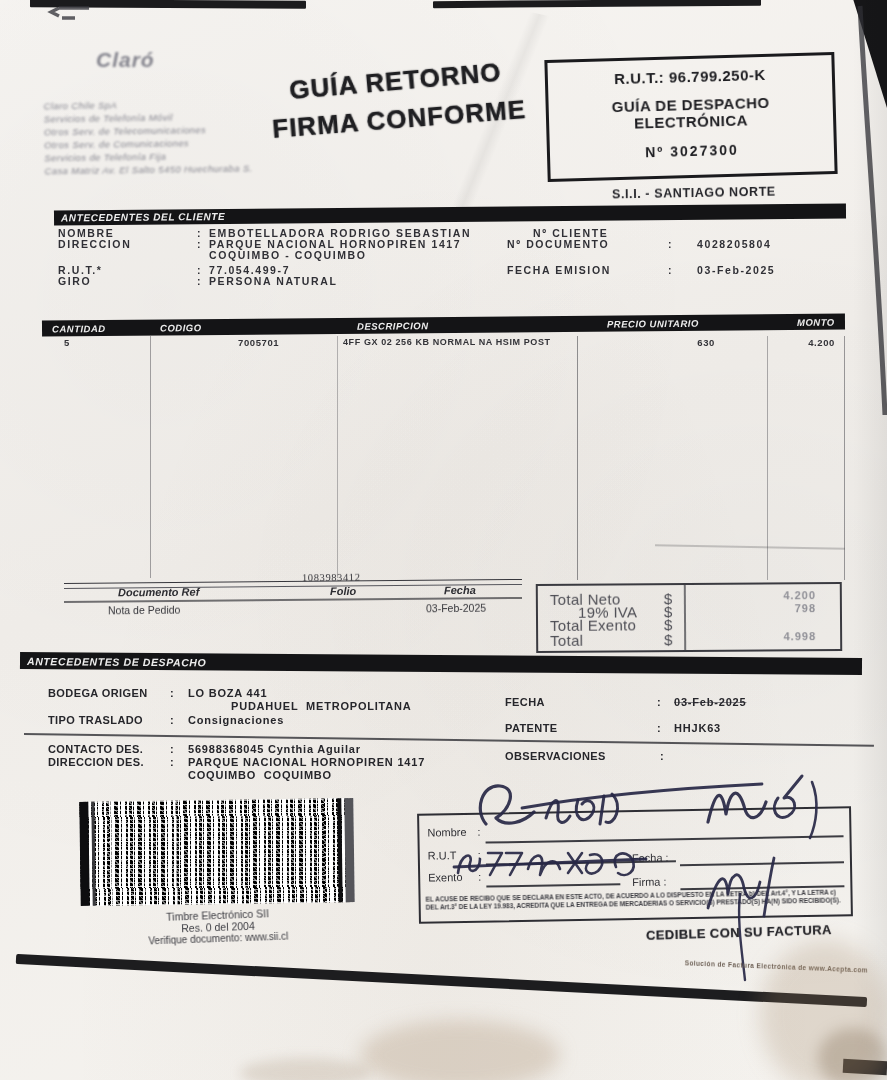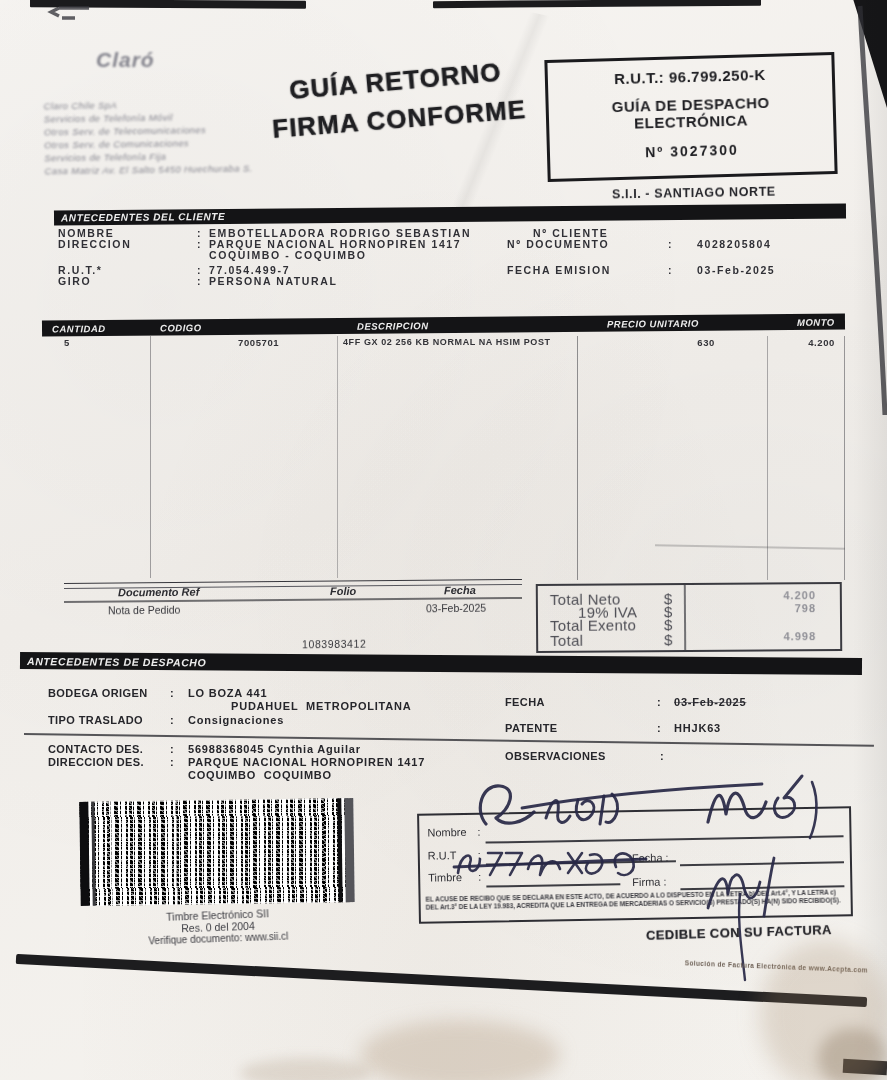--- a/index.html
+++ b/index.html
@@ -126,21 +126,21 @@
   <div class="vline" style="left:767px;top:336px;height:244px;opacity:.4;"></div>
   <div class="vline" style="left:844px;top:336px;height:244px;opacity:.5;"></div>
   <div class="hline" style="left:655px;top:546px;width:190px;height:1.5px;opacity:.25;transform:rotate(1deg);"></div>
 
   <div class="abs" style="left:64px;top:581px;width:458px;height:4px;border-top:1.5px solid #36363c;border-bottom:1px solid #55555c;transform:rotate(-.5deg);"></div>
   <span class="abs refh" style="left:118px;top:586px;transform:rotate(-.5deg);">Documento Ref</span>
   <span class="abs refh" style="left:330px;top:585px;transform:rotate(-.5deg);">Folio</span>
   <span class="abs refh" style="left:444px;top:584px;transform:rotate(-.5deg);">Fecha</span>
   <div class="hline" style="left:64px;top:599px;width:458px;height:1.5px;transform:rotate(-.5deg);opacity:.7;"></div>
   <span class="abs refv" style="left:108px;top:604px;transform:rotate(-.6deg);">Nota de Pedido</span>
-  <span class="abs refv" style="left:302px;top:638px;transform:rotate(-.6deg);letter-spacing:.6px;">1083983412</span>
+  <span class="abs refv" style="left:302px;top:572px;transform:rotate(-.6deg);letter-spacing:.6px;font-family:Liberation Serif, serif;">1083983412</span>
   <span class="abs refv" style="left:426px;top:602px;transform:rotate(-.6deg);">03-Feb-2025</span>
 
   <div class="abs" style="left:536px;top:583px;width:306px;height:69px;border:2px solid #3a3a40;transform:rotate(-.4deg);box-sizing:border-box;">
     <div class="vline" style="left:146px;top:0;height:100%;width:1.5px;opacity:.7;"></div>
     <span class="abs totlab" style="left:12px;top:5px;">Total Neto</span>
     <span class="abs totlab" style="left:126px;top:5px;">$</span>
     <span class="abs totval" style="left:150px;top:5px;width:128px;">4.200</span>
     <span class="abs totlab" style="left:12px;top:18px;margin-left:28px;">19% IVA</span>
     <span class="abs totlab" style="left:126px;top:18px;">$</span>
     <span class="abs totval" style="left:150px;top:18px;width:128px;">798</span>
@@ -193,21 +193,21 @@
 
   <div class="abs" style="left:418px;top:810px;width:434px;height:110px;border:2px solid #2e2e34;transform:rotate(-1deg);box-sizing:border-box;">
     <span class="abs sig" style="left:8px;top:11px;">Nombre</span>
     <span class="abs sig" style="left:58px;top:11px;">:</span>
     <div class="sigline" style="left:66px;top:27px;width:358px;"></div>
     <span class="abs sig" style="left:8px;top:34px;">R.U.T</span>
     <span class="abs sig" style="left:58px;top:34px;">:</span>
     <div class="sigline" style="left:66px;top:49px;width:190px;"></div>
     <span class="abs sig" style="left:212px;top:40px;">Fecha :</span>
     <div class="sigline" style="left:260px;top:53px;width:164px;"></div>
-    <span class="abs sig" style="left:8px;top:56px;">Timbre</span>
+    <span class="abs sig" style="left:8px;top:56px;">Exento</span>
     <span class="abs sig" style="left:58px;top:56px;">:</span>
     <div class="sigline" style="left:66px;top:71px;width:134px;"></div>
     <span class="abs sig" style="left:212px;top:64px;">Firma :</span>
     <div class="sigline" style="left:260px;top:77px;width:164px;"></div>
     <div class="abs" style="left:5px;top:80px;width:422px;font-size:6.4px;line-height:7.6px;color:#3a3a40;filter:blur(.3px);font-weight:600;">EL ACUSE DE RECIBO QUE SE DECLARA EN ESTE ACTO, DE ACUERDO A LO DISPUESTO EN LA LETRA b) DEL Art.4°, Y LA LETRA c) DEL Art.3° DE LA LEY 19.983, ACREDITA QUE LA ENTREGA DE MERCADERIAS O SERVICIO(S) PRESTADO(S) HA(N) SIDO RECIBIDO(S).</div>
   </div>
 
   <svg class="abs hand" style="left:472px;top:772px;" width="370" height="70" viewBox="0 0 370 70">
     <path d="M14,52 C2,38 10,12 28,14 C46,16 38,38 24,46 C34,56 52,50 62,40" stroke-width="3.2"></path>
     <path d="M74,46 C80,26 88,22 86,40 C84,52 92,54 98,44" stroke-width="3"></path>

